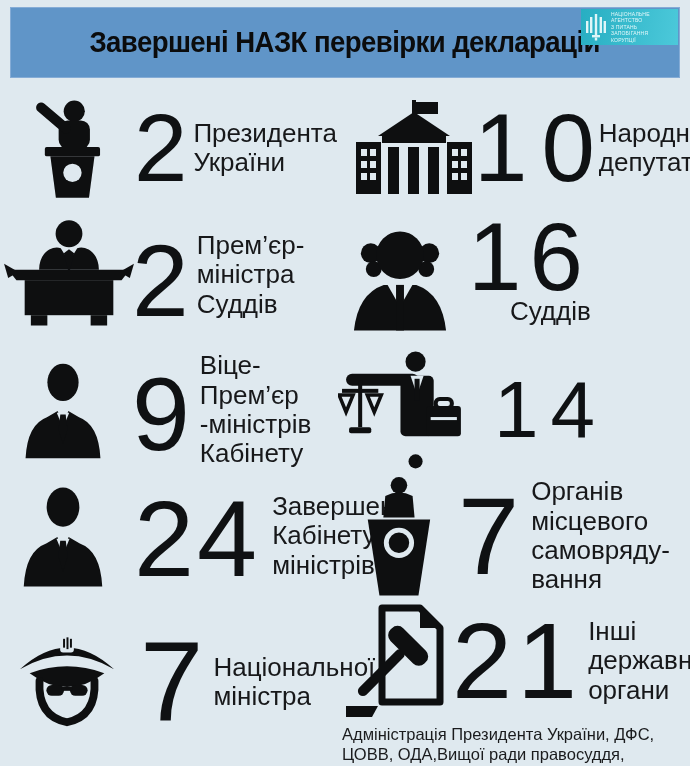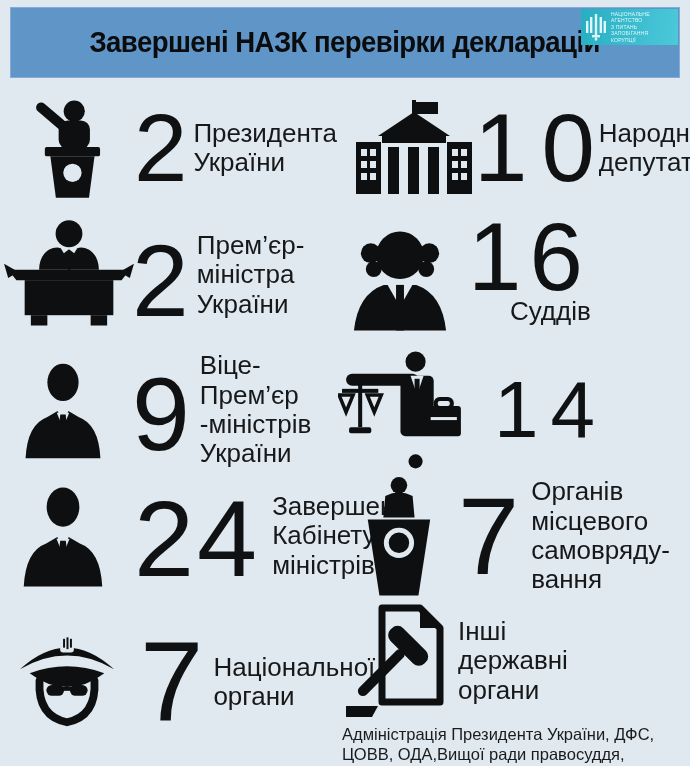--- a/index.html
+++ b/index.html
@@ -147,21 +147,21 @@
         <polygon points="6,50 124,50 116,60 14,60"></polygon>
         <rect x="22" y="60" width="86" height="34"></rect>
         <rect x="28" y="94" width="16" height="10"></rect>
         <rect x="86" y="94" width="16" height="10"></rect>
       </svg>
     </span>
     <span class="nl">
       <span class="num">2</span>
       <span class="label">Прем’єр-
 міністра
-України</span>
+Суддів</span>
     </span>
   </div>
 
   <div class="cell c-judges">
     <span class="icon">
       <svg viewBox="0 0 105 112" fill="#0e0f10">
         <circle cx="23" cy="34" r="10"></circle>
         <circle cx="82" cy="34" r="10"></circle>
         <circle cx="26" cy="50" r="8"></circle>
         <circle cx="79" cy="50" r="8"></circle>
@@ -183,21 +183,21 @@
         <ellipse cx="46" cy="23" rx="17.5" ry="21"></ellipse>
         <path d="M4,108 Q6,70 28,62 L40,55 Q43,64 46,66 Q49,64 52,55 L64,62 Q86,70 88,108 Z"></path>
         <polygon points="39,57 53,57 46,74" fill="#dfe9ef"></polygon>
         <polygon points="43,59 49,59 51,76 46,92 41,76"></polygon>
       </svg>
     </span>
     <span class="nl">
       <span class="num">9</span>
       <span class="label">Віце-Прем’єр
 -міністрів
-України</span>
+Кабінету</span>
     </span>
   </div>
 
   <div class="cell c-pros">
     <span class="icon">
       <svg viewBox="0 0 135 118" fill="#0e0f10">
         <circle cx="77" cy="11" r="10"></circle>
         <rect x="8" y="23" width="72" height="12" rx="6"></rect>
         <rect x="62" y="25" width="33" height="60" rx="5"></rect>
         <polygon points="72,25 85,25 78.5,44" fill="#dfe9ef"></polygon>
@@ -264,37 +264,38 @@
         <path d="M16,50 Q54,36 92,50 Q74,64 54,64 Q34,64 16,50 Z"></path>
         <path d="M26,58 Q24,94 54,100 Q84,94 82,58" fill="none" stroke="#0e0f10" stroke-width="8" stroke-linecap="round"></path>
         <rect x="33" y="62" width="18" height="11" rx="5.5"></rect>
         <rect x="57" y="62" width="18" height="11" rx="5.5"></rect>
         <rect x="48" y="64" width="12" height="4"></rect>
       </svg>
     </span>
     <span class="nl">
       <span class="num">7</span>
       <span class="label">Національної
-органи</span>
+міністра</span>
     </span>
   </div>
 
   <div class="cell c-other">
     <span class="inner">
       <span class="icon">
         <svg viewBox="0 0 112 118" fill="#0e0f10">
           <path d="M36,6 L74,6 L94,26 L94,100 L36,100 Z" fill="#dfe9ef" stroke="#0e0f10" stroke-width="7" stroke-linejoin="round"></path>
           <polygon points="74,6 74,26 94,26"></polygon>
           <g transform="rotate(45 36 70)">
             <rect x="31" y="40" width="10" height="62" rx="5"></rect>
             <rect x="12" y="24" width="48" height="18" rx="8"></rect>
           </g>
           <polygon points="0,104 32,104 26,115 0,115"></polygon>
         </svg>
       </span>
+      <span class="num">21</span>
       <span class="label">Інші
 державні
 органи</span>
     </span>
     <span class="footnote">Адміністрація Президента України, ДФС,
 ЦОВВ, ОДА,Вищої ради правосуддя,
 юридичні особи публічного права</span>
   </div>
 
 </div>

